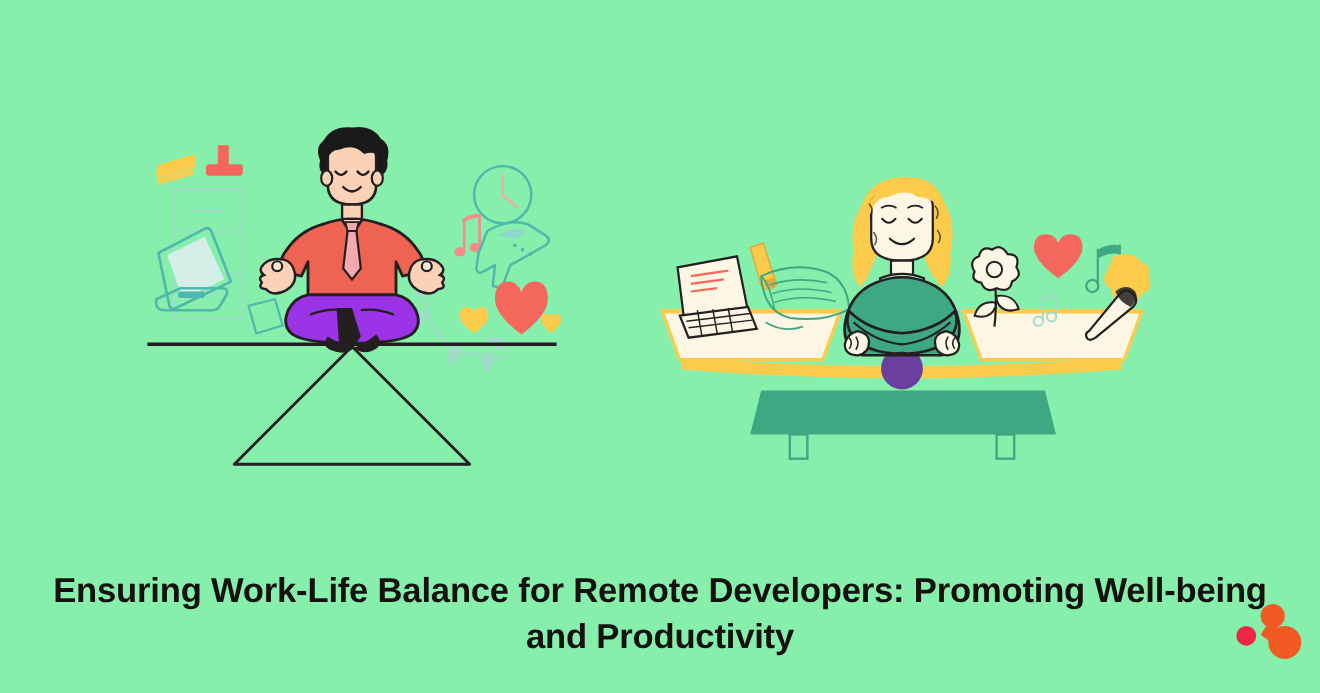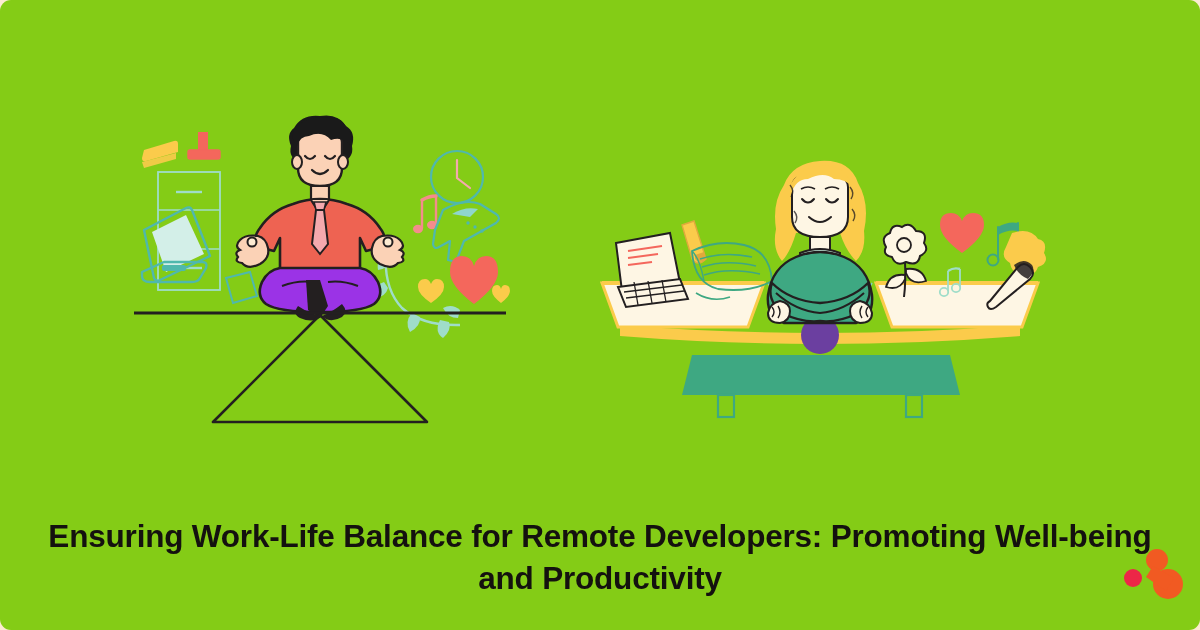--- a/index.html
+++ b/index.html
@@ -49,21 +49,21 @@
   #logo{
     position:absolute;
     right:12px; bottom:22px;
     width:72px; height:64px;
   }
   #logo svg{ display:block; width:100%; height:100%; }
 </style>
 </head>
 <body style="background: rgb(252, 235, 210);">
 
-<div id="banner" style="background: #84cc16; border-radius: 11px;">
+<div id="banner" style="background: #86efac;">
 
   <div class="stage">
 
     <div class="illus" id="illus-left">
       <svg viewBox="0 0 380 350" xmlns="http://www.w3.org/2000/svg">
 
         <g>
           <path d="M14 40 L44 31 Q48 30 48 34 L48 42 L16 51 Q12 52 12 48 Z" fill="#FBCB4B"></path>
           <path d="M12 52 L46 43 L46 49 L14 58 Z" fill="#FBCB4B" opacity="0.9"></path>
         </g>

